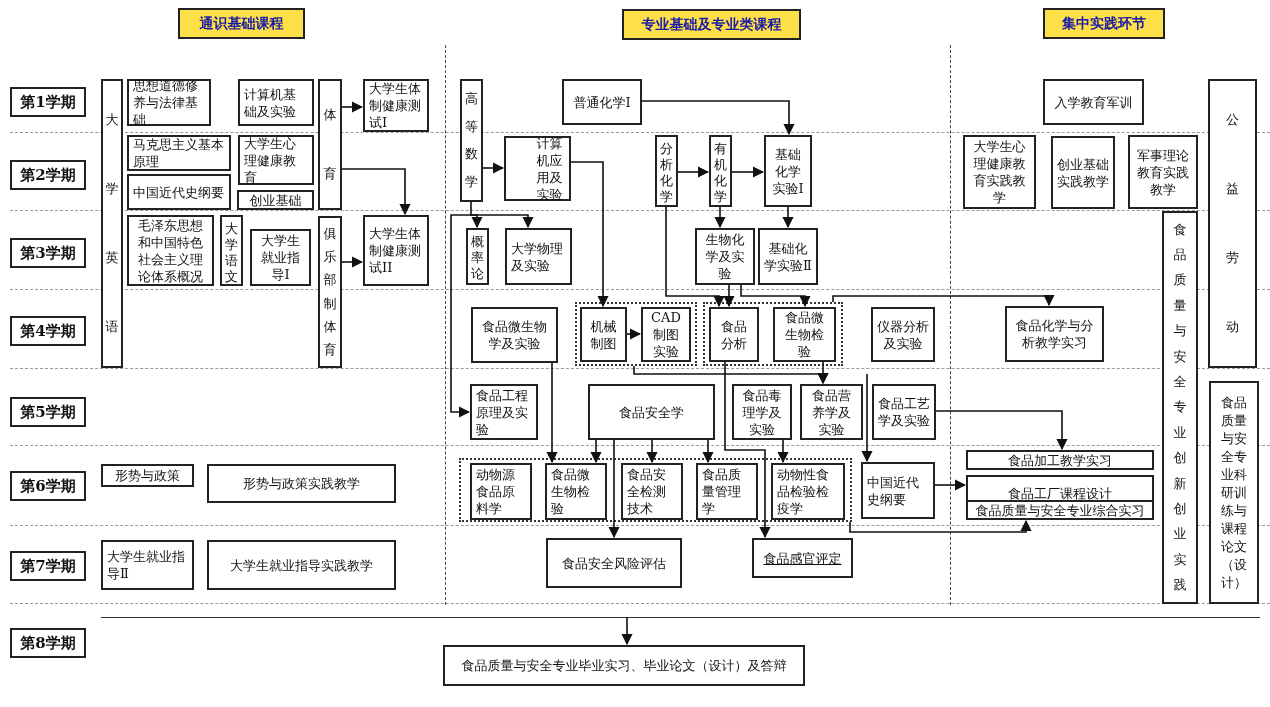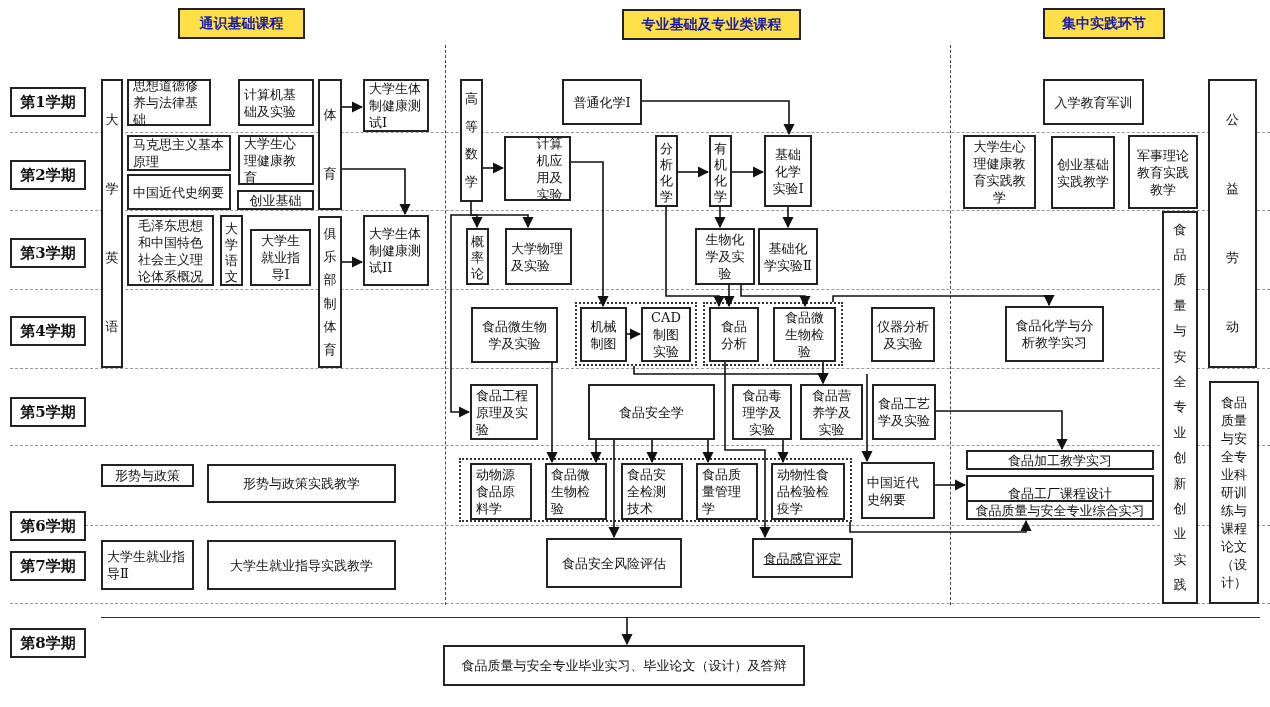--- a/index.html
+++ b/index.html
@@ -41,21 +41,21 @@
 <div style="position:absolute;left:101px;right:10px;top:617px;border-top:1.5px solid #333;"></div>
 
 <div class="vdash" style="left:445px;"></div>
 <div class="vdash" style="left:950px;"></div>
 
 <div class="sem" style="top:87px;">第1学期</div>
 <div class="sem" style="top:160px;">第2学期</div>
 <div class="sem" style="top:238px;">第3学期</div>
 <div class="sem" style="top:316px;">第4学期</div>
 <div class="sem" style="top:397px;">第5学期</div>
-<div class="sem" style="top:471px;margin-top:40px;">第6学期</div>
+<div class="sem" style="top:471px;">第6学期</div>
 <div class="sem" style="top:551px;">第7学期</div>
 <div class="sem" style="top:628px;">第8学期</div>
 
 <div class="vbox vtext" style="left:101px;top:79px;width:22px;height:289px;">
     <span>大</span>
     <span>学</span>
     <span>英</span>
     <span>语</span>
   </div>
 <div class="box left" style="left:127px;top:79px;width:84px;height:47px;">思想道德修养与法律基础</div>

